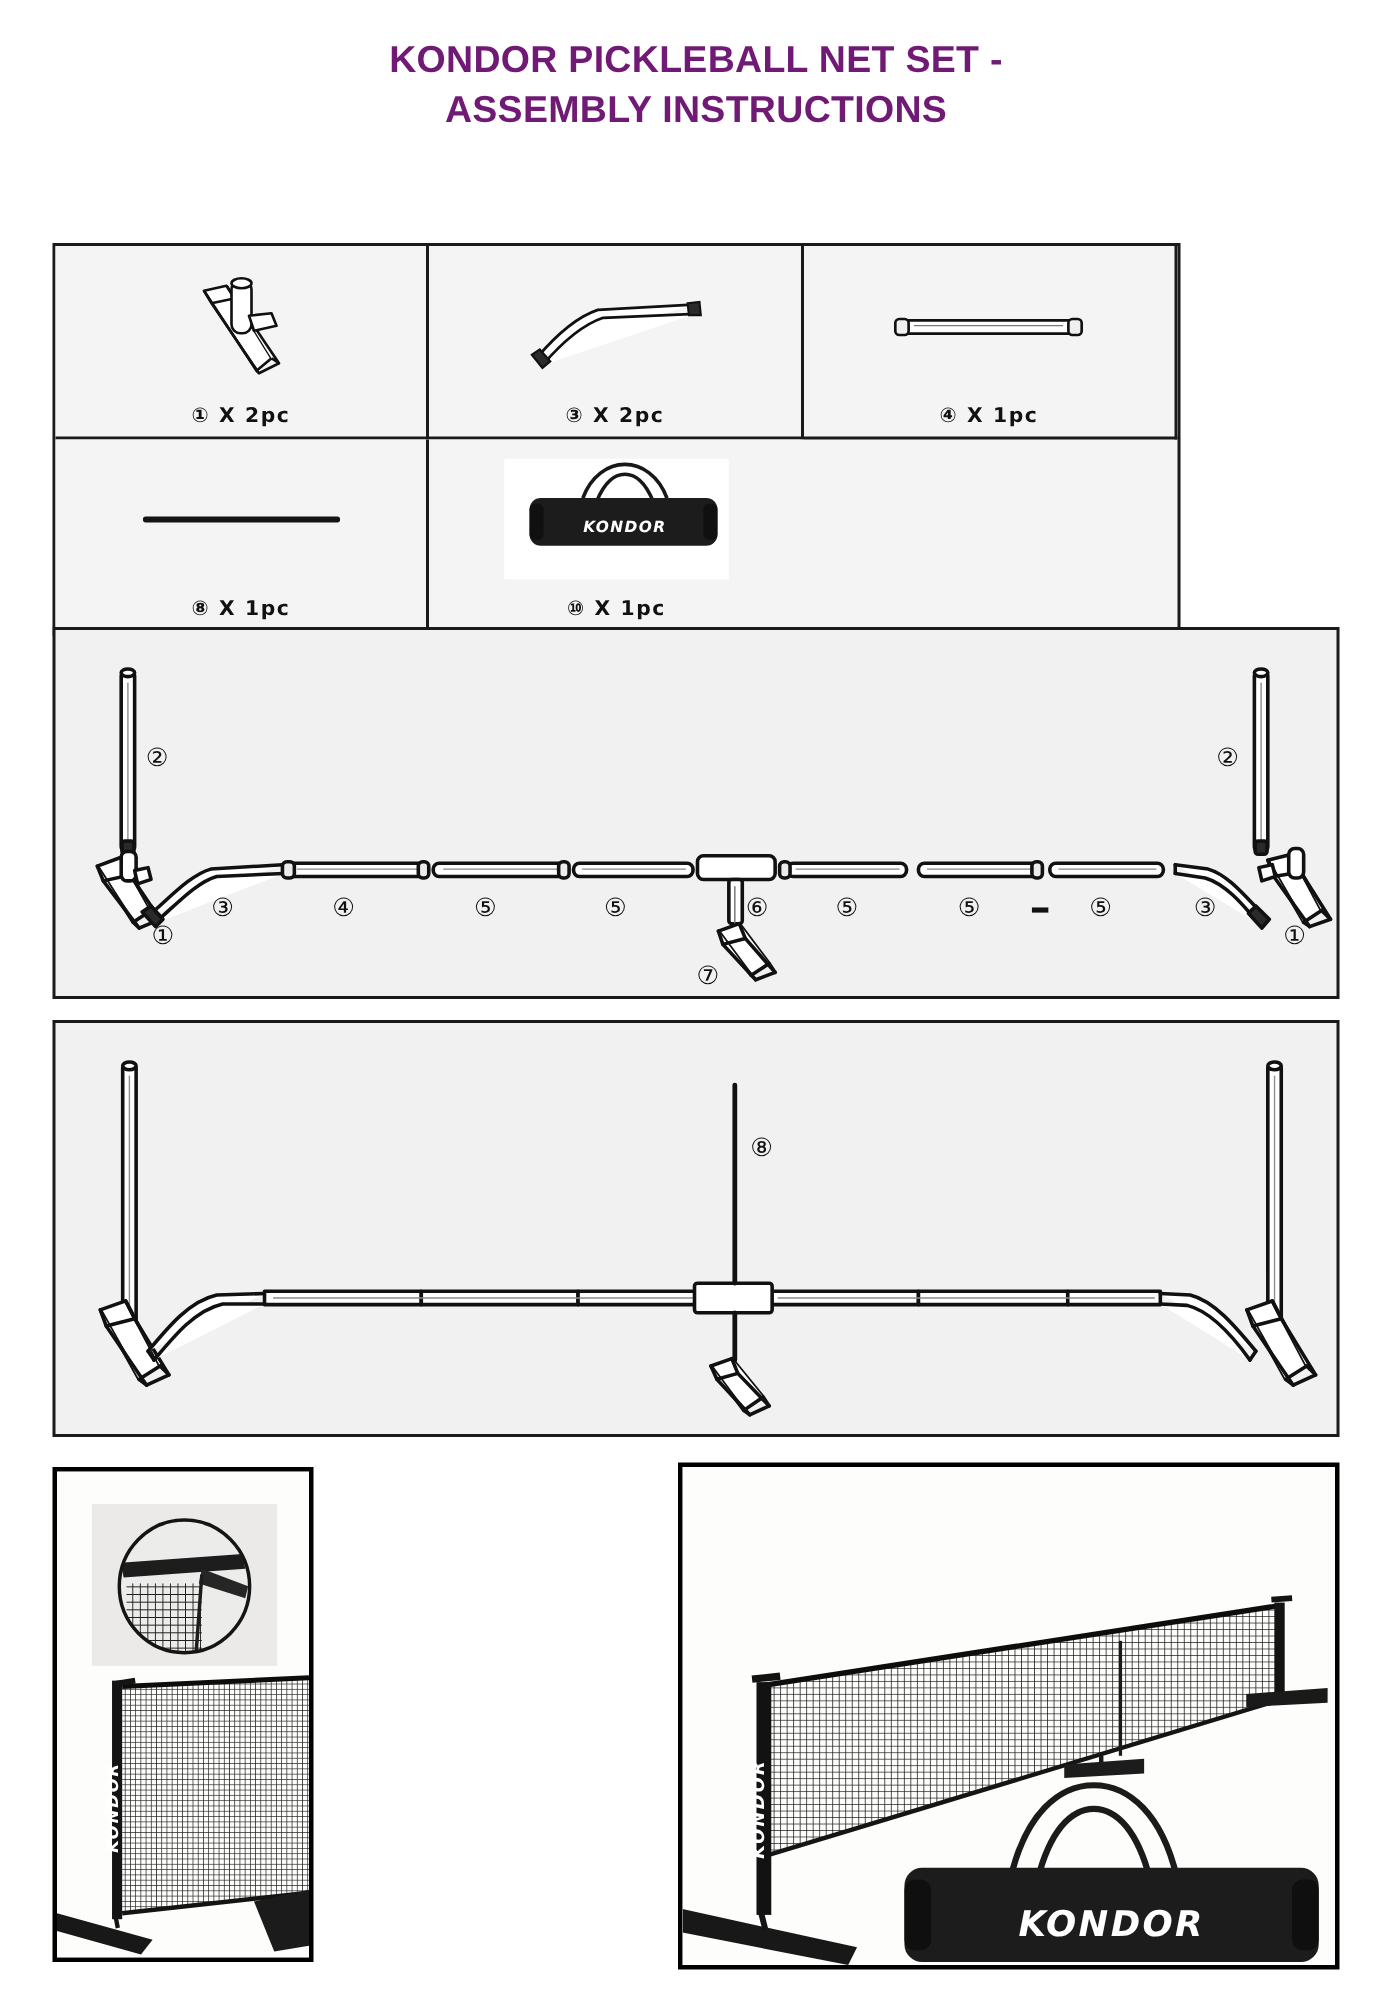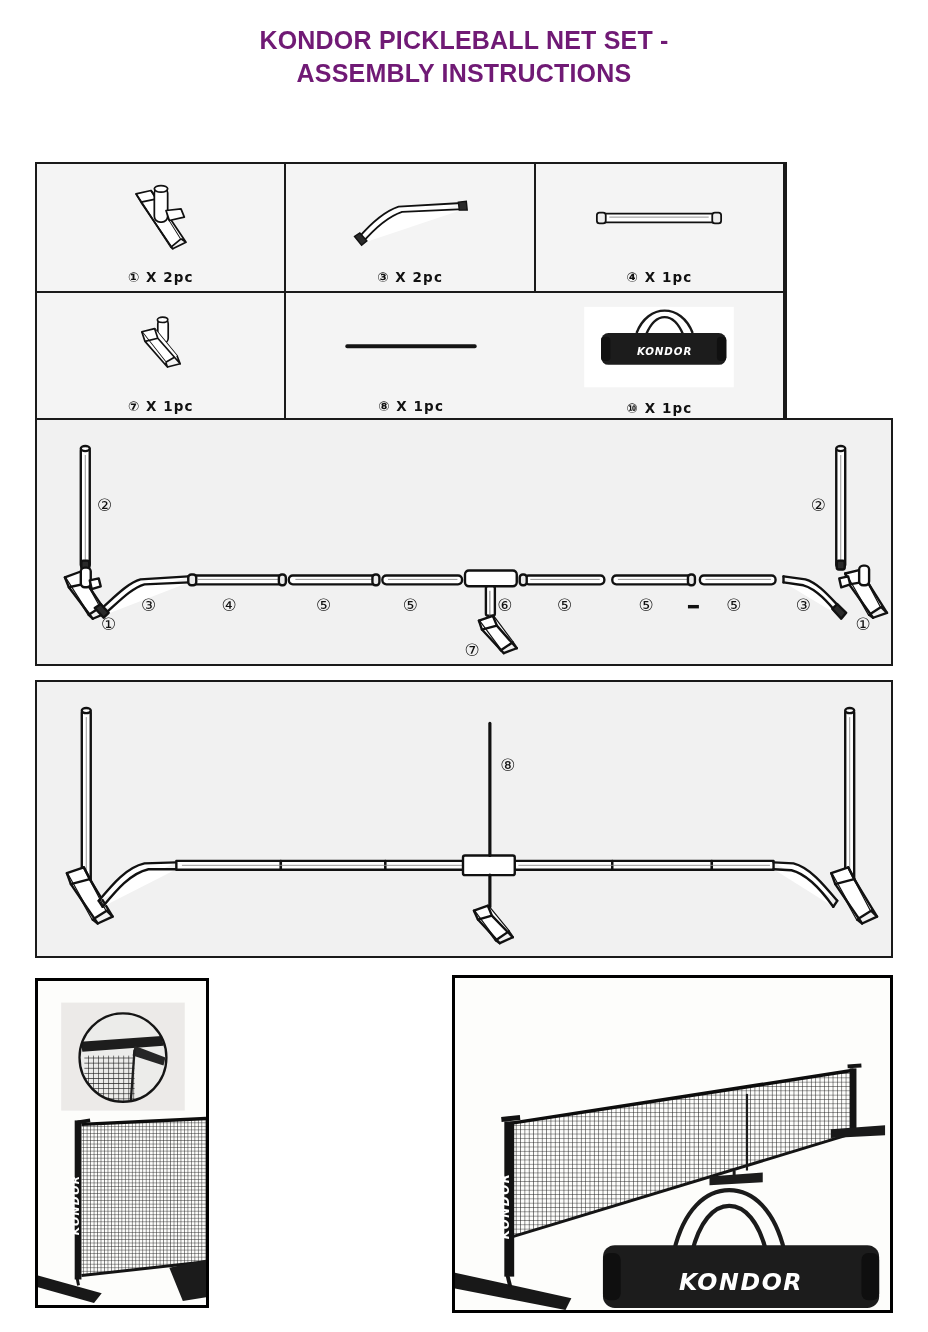--- a/index.html
+++ b/index.html
@@ -152,36 +152,20 @@
           <rect x="140" y="14" width="10" height="12" rx="3" fill="#efefef"></rect>
         </g>
         <line x1="24" y1="19" x2="136" y2="19" stroke="#777" stroke-width="0.9"></line>
       </svg>
     </div>
     <div class="part-label">④ X 1pc</div>
   </div>
 
 
 
-  <div class="part-cell">
-    <div class="part-art">
-      <svg viewBox="0 0 100 90" width="80" height="74">
-        <g fill="#fff" stroke="#111" stroke-width="2.1" stroke-linejoin="round">
-          <rect x="46" y="10" width="13" height="30" rx="6"></rect>
-          <ellipse cx="52" cy="11" rx="6.5" ry="3.4"></ellipse>
-          <path d="M26 26 L42 22 L70 56 L56 64 Z"></path>
-          <path d="M26 26 L30 38 L58 70 L56 64"></path>
-          <path d="M42 22 L46 34 L74 66 L70 56"></path>
-          <path d="M30 38 L46 34"></path>
-          <path d="M58 70 L74 66"></path>
-        </g>
-      </svg>
-    </div>
-    <div class="part-label">⑦ X 1pc</div>
-  </div>
 
   <div class="part-cell">
     <div class="part-art">
       <svg viewBox="0 0 160 30" width="146" height="28">
         <rect x="8" y="12" width="144" height="4.5" rx="2" fill="#141414"></rect>
       </svg>
     </div>
     <div class="part-label">⑧ X 1pc</div>
   </div>
 

